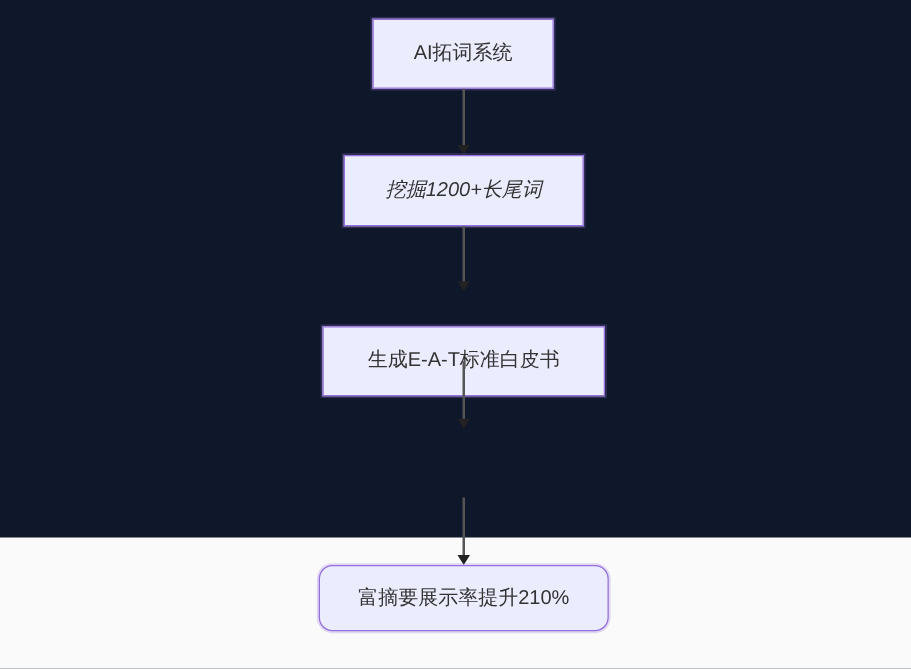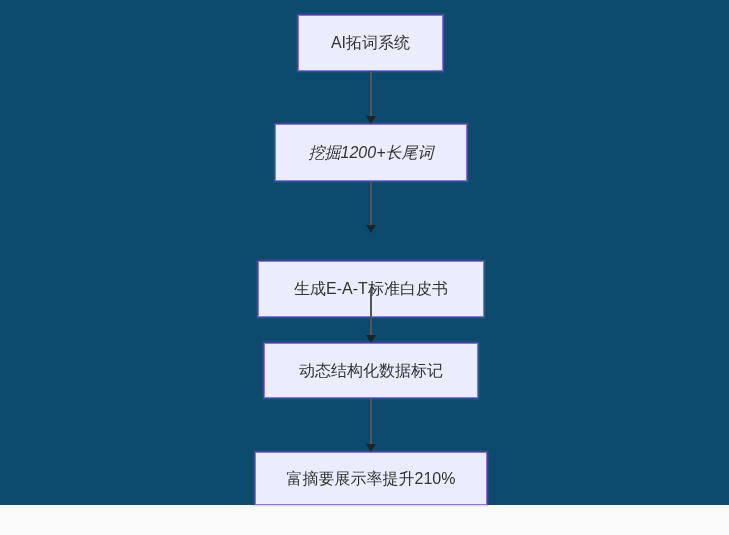--- a/index.html
+++ b/index.html
@@ -9,43 +9,43 @@
   body {
     width: 729px;
     height: 535px;
     background: #fafafa;
     font-family: "Liberation Sans", "DejaVu Sans", sans-serif;
     overflow: hidden;
   }
   .canvas {
     position: relative;
     width: 729px;
-    height: 505px;
-    background: #0c4a6e;
+    height: 430px;
+    background: #0f172a;
   }
   .node {
     position: absolute;
     box-sizing: border-box;
     background: #ECECFF;
     border: 1px solid #9370DB;
     box-shadow: 0 0 0 1.5px rgba(147, 112, 219, 0.25);
     color: #333333;
     font-size: 16px;
     line-height: 1;
     display: flex;
     align-items: center;
     justify-content: center;
     text-align: center;
     white-space: nowrap;
   }
   .n1 { left: 298px; top: 15px;  width: 145px; height: 56px; }
   .n2 { left: 275px; top: 124px; width: 192px; height: 57px; font-style: italic; }
   .n3 { left: 258px; top: 233px; width: 226px; height: 56px; margin-top: 28px; }
   .n4 { left: 264px; top: 343px; width: 214px; height: 55px; }
-  .n5 { left: 255px; top: 452px; width: 232px; height: 53px; }
+  .n5 { left: 255px; top: 452px; width: 232px; height: 53px; border-radius: 11px; }
 
   .edge {
     position: absolute;
     left: 371px;
     width: 12px;
     transform: translateX(-50%);
   }
   .e1 { top: 71px;  height: 53px; }
   .e2 { top: 181px; height: 52px; }
   .e3 { top: 289px; height: 54px; }
@@ -97,23 +97,20 @@
 
   <div class="node n3">
     <span>生成E-A-T标准白皮书</span>
   </div>
 
   <div class="edge e3">
     <div class="line"></div>
     <div class="head"></div>
   </div>
 
-  <div class="node n4">
-    <span>动态结构化数据标记</span>
-  </div>
 
   <div class="edge e4">
     <div class="line"></div>
     <div class="head"></div>
   </div>
 
   <div class="node n5">
     <span>富摘要展示率提升210%</span>
   </div>
 

